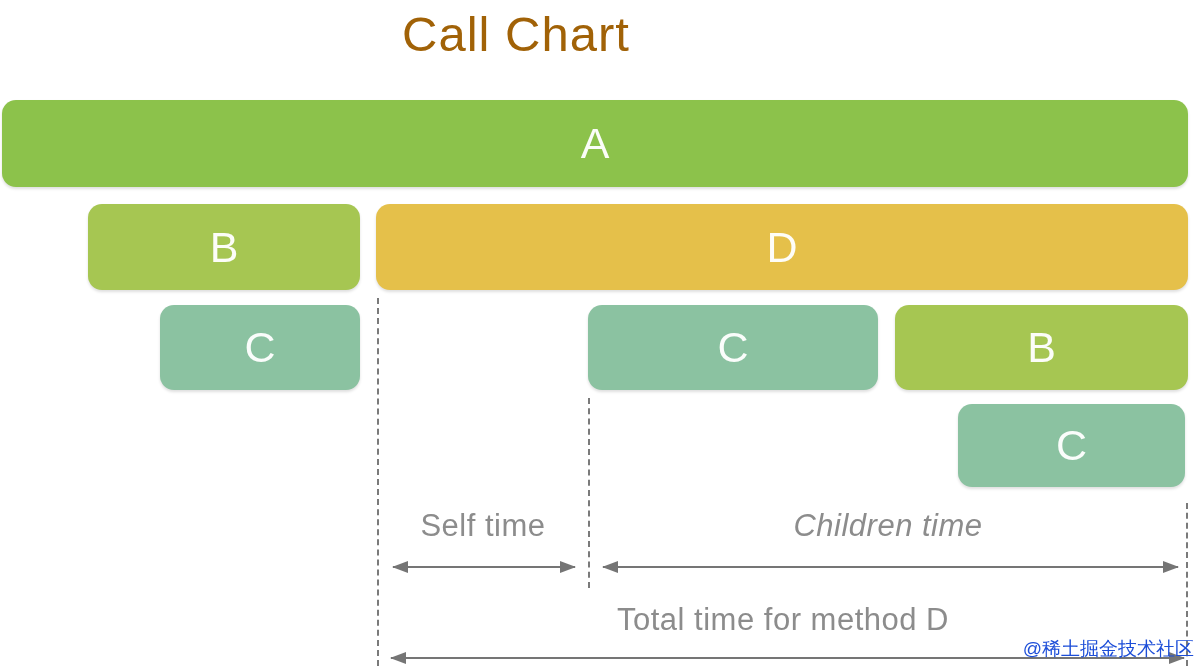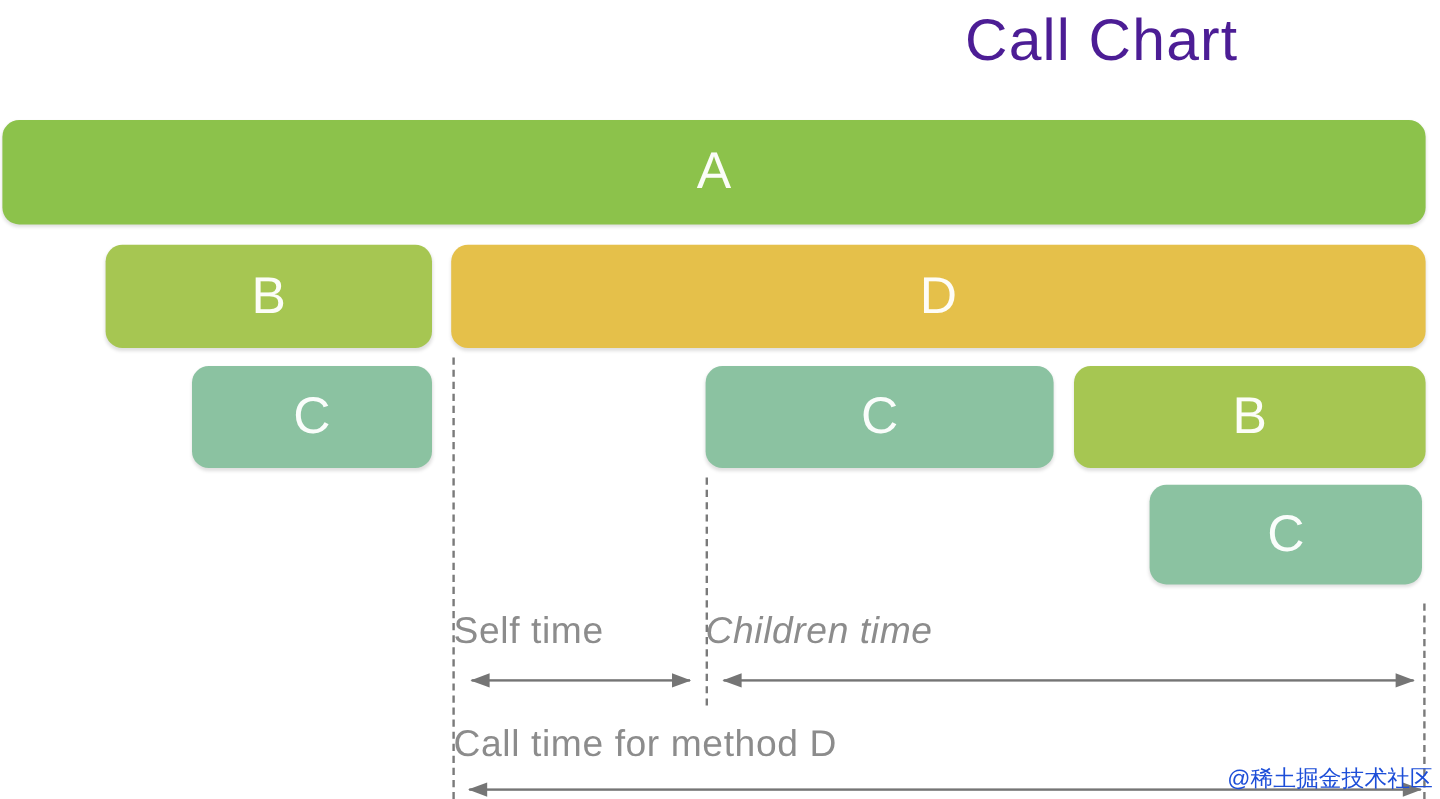--- a/index.html
+++ b/index.html
@@ -8,24 +8,24 @@
     position: relative;
     background: #ffffff;
     overflow: hidden;
     font-family: "Liberation Sans", sans-serif;
   }
   .abs { position: absolute; }
 
   
   .title {
     left: 0; width: 1032px; top: 6px;
-    text-align: right;
+    text-align: center;
     font-size: 49px;
     font-weight: 300;
-    color: #4c1d95;
+    color: #a16207;
     letter-spacing: 1px;
   }
 
   
   .bar {
     position: absolute;
     border-radius: 14px;
     box-shadow: 0 2px 3px rgba(0,0,0,0.13);
     color: rgba(255,255,255,0.96);
     font-size: 43px;
@@ -53,20 +53,21 @@
     border-top: 6px solid transparent;
     border-bottom: 6px solid transparent;
   }
   .arrow::before { left: -1px;  border-right: 16px solid #757575; }
   .arrow::after  { right: -1px; border-left: 16px solid #757575; }
 
   
   .lbl {
     color: #8c8c8c;
     font-weight: 300;
+    text-align: center;
     font-size: 31px;
     letter-spacing: 0.5px;
   }
 
   .watermark {
     color: #1d4ed8;
     font-size: 19px;
     white-space: nowrap;
   }
 </style>
@@ -84,19 +85,19 @@
     <div class="bar" style="left: 895px; top: 305px; width: 293px; height: 85px; background: rgb(166, 198, 82);">B</div>
     <div class="bar" style="left: 958px; top: 404px; width: 227px; height: 83px; background: rgb(139, 194, 161);">C</div>
   </div>
 
 <div class="abs vline" style="left:377px; top:298px; height:368px;"></div>
 <div class="abs vline" style="left:588px; top:398px; height:190px;"></div>
 <div class="abs vline" style="left:1186px; top:503px; height:163px;"></div>
 
 <div class="abs lbl" style="left:378px; top:508px; width:210px;">Self time</div>
 <div class="abs lbl" style="left:588px; top:508px; width:600px;font-style:italic;">Children time</div>
-<div class="abs lbl" style="left:378px; top:602px; width:810px;">Call time for method D</div>
+<div class="abs lbl" style="left:378px; top:602px; width:810px;">Total time for method D</div>
 
 <div class="abs arrow" style="left:393px; top:566px; width:182px;"></div>
 <div class="abs arrow" style="left:603px; top:566px; width:575px;"></div>
 <div class="abs arrow" style="left:391px; top:657px; width:793px;"></div>
 
 <div class="abs watermark" style="right:6px; top:636px;">@稀土掘金技术社区</div>
 
 </body></html>

